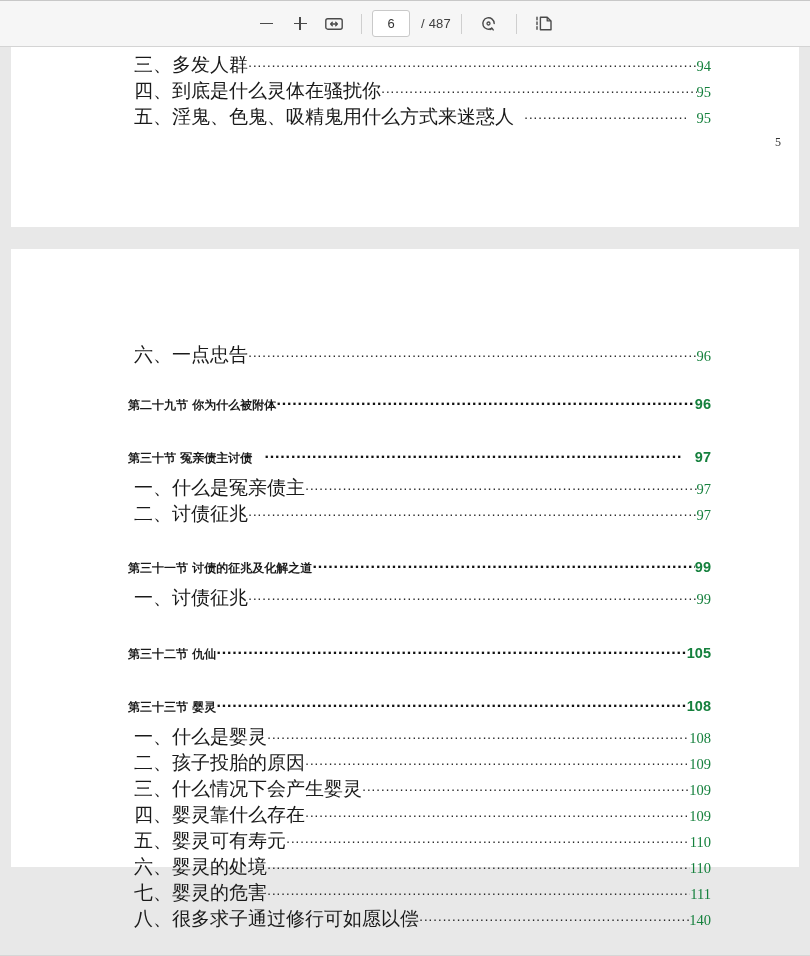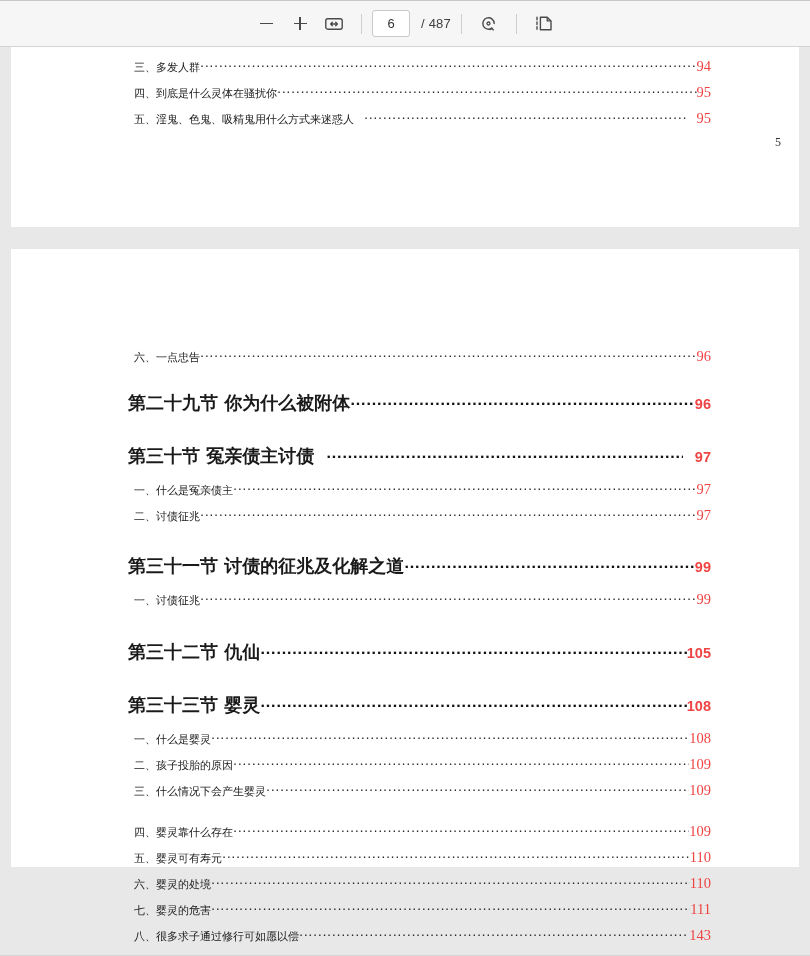--- a/index.html
+++ b/index.html
@@ -149,37 +149,37 @@
     bottom: 0.06em;
     font-size: 13px;
     letter-spacing: 0.55px;
     color: #2a2a2a;
     white-space: nowrap;
   }
   .toc-page {
     flex: 0 0 auto;
     font-size: 14px;
     font-family: "Liberation Serif", serif;
-    color: #ef4444;
+    color: #15803d;
   }
 
   
   .lvl-sub {
     margin-left: 6px;
     font-weight: normal;
   }
-  .lvl-sub .toc-title { font-size: 11px; }
+  .lvl-sub .toc-title { font-size: 19px; }
   .lvl-sub .toc-page { font-size: 14.5px; }
 
   
   .lvl-section {
     margin-left: 0px;
     font-weight: bold;
   }
-  .lvl-section .toc-title { font-size: 18px; font-weight: bold; }
+  .lvl-section .toc-title { font-size: 12px; font-weight: bold; }
   .lvl-section .toc-page  { font-size: 14.5px; font-weight: bold; font-family:"Liberation Sans", sans-serif;}
   .lvl-section .toc-dots:after { font-weight: bold; letter-spacing: 0.35px; color:#111; }
 
   .pg-folio {
     position: absolute;
     right: 0;
     font-family: "Liberation Serif", serif;
     font-size: 12px;
     color: #333;
     text-align: right;
@@ -327,21 +327,21 @@
         <div class="toc-line lvl-sub" style="margin-top: 6px;">
           <span class="toc-title">二、孩子投胎的原因</span>
           <span class="toc-dots"></span>
           <span class="toc-page">109</span>
         </div>
         <div class="toc-line lvl-sub" style="margin-top: 6px;">
           <span class="toc-title">三、什么情况下会产生婴灵</span>
           <span class="toc-dots"></span>
           <span class="toc-page">109</span>
         </div>
-        <div class="toc-line lvl-sub" style="margin-top: 21px;">
+        <div class="toc-line lvl-sub" style="margin-top: 6px;">
           <span class="toc-title">四、婴灵靠什么存在</span>
           <span class="toc-dots"></span>
           <span class="toc-page">109</span>
         </div>
         <div class="toc-line lvl-sub" style="margin-top: 6px;">
           <span class="toc-title">五、婴灵可有寿元</span>
           <span class="toc-dots"></span>
           <span class="toc-page">110</span>
         </div>
         <div class="toc-line lvl-sub" style="margin-top: 6px;">
@@ -350,19 +350,19 @@
           <span class="toc-page">110</span>
         </div>
         <div class="toc-line lvl-sub" style="margin-top: 6px;">
           <span class="toc-title">七、婴灵的危害</span>
           <span class="toc-dots"></span>
           <span class="toc-page">111</span>
         </div>
         <div class="toc-line lvl-sub" style="margin-top: 6px;">
           <span class="toc-title">八、很多求子通过修行可如愿以偿</span>
           <span class="toc-dots"></span>
-          <span class="toc-page">143</span>
+          <span class="toc-page">140</span>
         </div>
       </div>
   </div>
 
   <div id="bottom-edge"></div>
 </div>
 
 </body></html>

